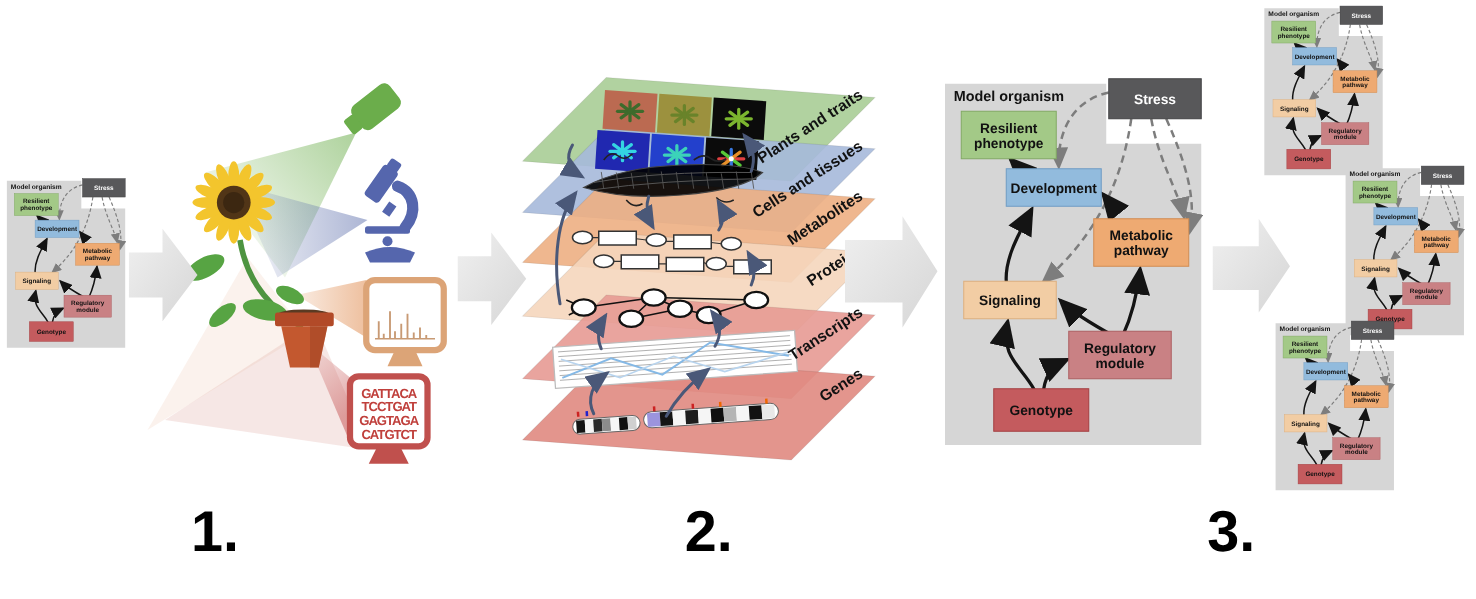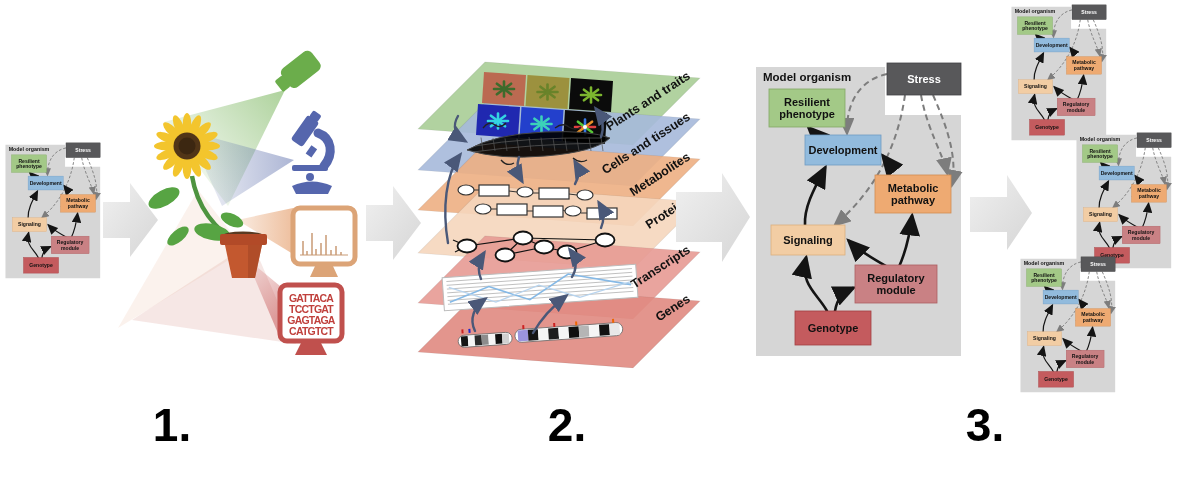--- a/index.html
+++ b/index.html
@@ -279,21 +279,21 @@
           <text x="141" y="223" text-anchor="middle" font-size="11" font-weight="bold" fill="#111111">Regulatory</text>
           <text x="141" y="235" text-anchor="middle" font-size="11" font-weight="bold" fill="#111111">module</text>
         </g>
         <g>
           <rect x="40" y="252" width="76" height="34" fill="#c45b5e" stroke="#a43f42" stroke-width="0.8"></rect>
           <text x="78" y="273" text-anchor="middle" font-size="11" font-weight="bold" fill="#111111">Genotype</text>
         </g>
         <text x="8" y="22" font-size="11.5" font-weight="bold" fill="#111">Model organism</text>
       </svg></div>
 
-  <div class="abs" id="plant-scene" style="left:80px;top:28px;"><svg width="305" height="345" viewBox="0 0 305 345">
+  <div class="abs" id="plant-scene" style="left:80px;top:44px;"><svg width="305" height="345" viewBox="0 0 305 345">
         <defs>
     <linearGradient id="gB" gradientUnits="userSpaceOnUse" x1="205" y1="62" x2="115" y2="140">
       <stop offset="0" stop-color="#6bad4b" stop-opacity=".55"></stop>
             <stop offset="1" stop-color="#6bad4b" stop-opacity=".12"></stop>
           </linearGradient>
     <linearGradient id="bB" gradientUnits="userSpaceOnUse" x1="214" y1="132" x2="120" y2="138">
       <stop offset="0" stop-color="#5a6caa" stop-opacity=".5"></stop>
             <stop offset="1" stop-color="#5a6caa" stop-opacity=".1"></stop>
           </linearGradient>
     <linearGradient id="oB" gradientUnits="userSpaceOnUse" x1="213" y1="200" x2="150" y2="200">

